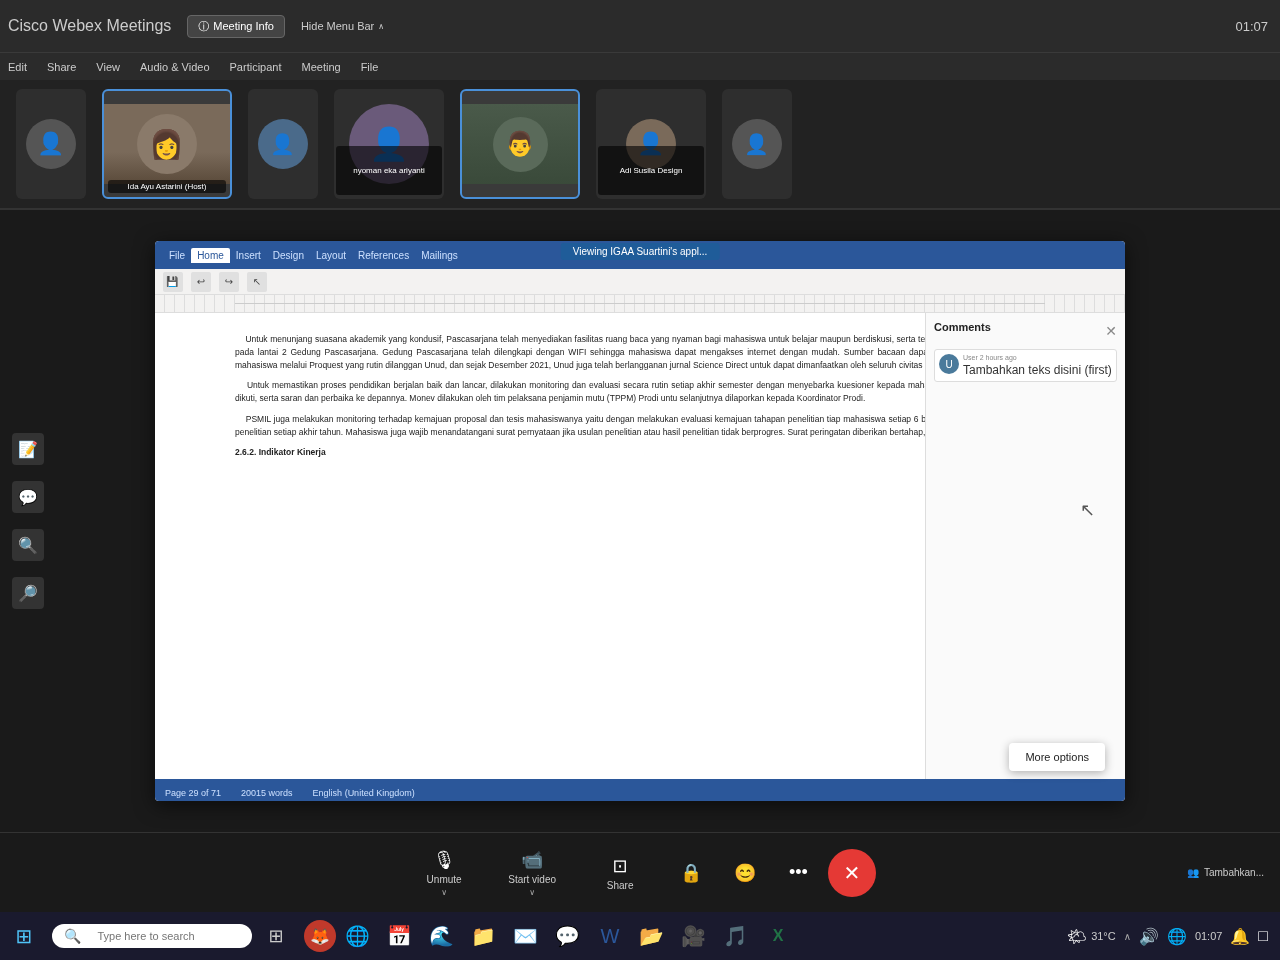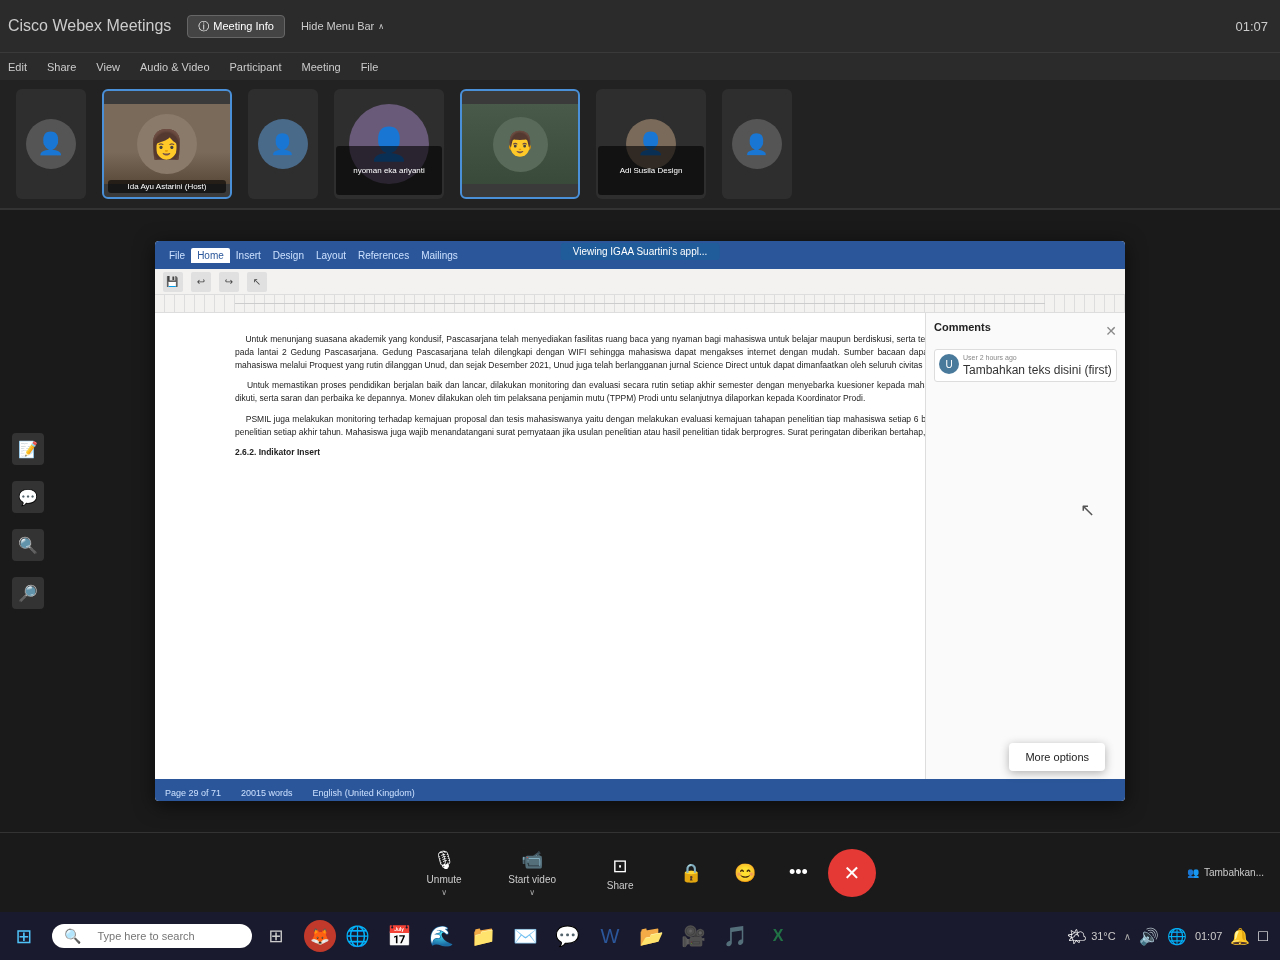--- a/index.html
+++ b/index.html
@@ -569,21 +569,21 @@
       <div class="word-page">
         <p>
           &nbsp;&nbsp;&nbsp;&nbsp;Untuk menunjang suasana akademik yang kondusif, Pascasarjana telah menyediakan fasilitas ruang baca yang nyaman bagi mahasiswa untuk belajar maupun berdiskusi, serta tempat bekerja sepanjang koridor pada lantai 2 Gedung Pascasarjana. Gedung Pascasarjana telah dilengkapi dengan WIFI sehingga mahasiswa dapat mengakses internet dengan mudah. Sumber bacaan dapat diakses dengan mudah oleh mahasiswa melalui Proquest yang rutin dilanggan Unud, dan sejak Desember 2021, Unud juga telah berlangganan jurnal Science Direct untuk dapat dimanfaatkan oleh seluruh civitas <span style="background:#ffe0b2;font-weight:bold;">akademika</span>.
         </p>
         <p>
           &nbsp;&nbsp;&nbsp;&nbsp;Untuk memastikan proses pendidikan berjalan baik dan lancar, dilakukan monitoring dan evaluasi secara rutin setiap akhir semester dengan menyebarka kuesioner kepada mahasiswa terkait mata kuliah yang dikuti, serta saran dan perbaika ke depannya. Monev dilakukan oleh tim pelaksana penjamin mutu (TPPM) Prodi untu selanjutnya dilaporkan kepada Koordinator Prodi.
         </p>
         <p>
           &nbsp;&nbsp;&nbsp;&nbsp;PSMIL juga melakukan monitoring terhadap kemajuan proposal dan tesis mahasiswanya yaitu dengan melakukan evaluasi kemajuan tahapan penelitian tiap mahasiswa setiap 6 bulan serta presentasi kemajuan penelitian setiap akhir tahun. Mahasiswa juga wajib menandatangani surat pernyataan jika usulan penelitian atau hasil penelitian tidak berprogres. Surat peringatan diberikan bertahap, mulai surat peringatan 1-3.
         </p>
-        <p class="section-title">2.6.2. Indikator Insert</p>
+        <p class="section-title">2.6.2. Indikator Kinerja</p>
       </div>
 
       <div class="comments-panel">
         <div style="display:flex;justify-content:space-between;align-items:center;margin-bottom:8px;">
           <span class="comments-title">Comments</span>
           <span style="cursor:pointer;color:#888;font-size:14px;">✕</span>
         </div>
         <div class="comment-item">
           <div style="display:flex;align-items:flex-start;gap:4px;">
             <div style="width:20px;height:20px;border-radius:50%;background:#4a7a9b;flex-shrink:0;display:flex;align-items:center;justify-content:center;font-size:10px;color:#fff;">U</div>

